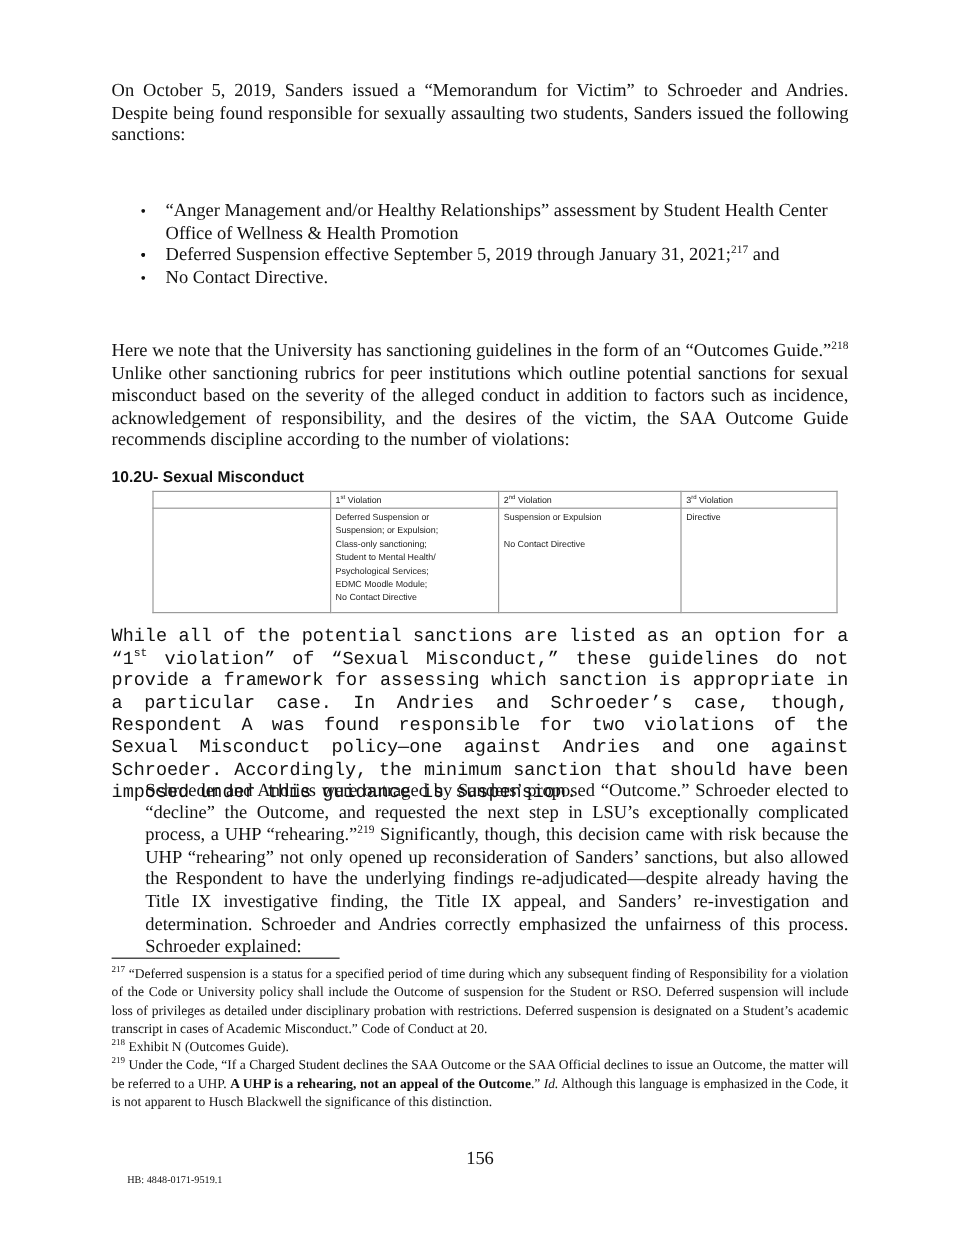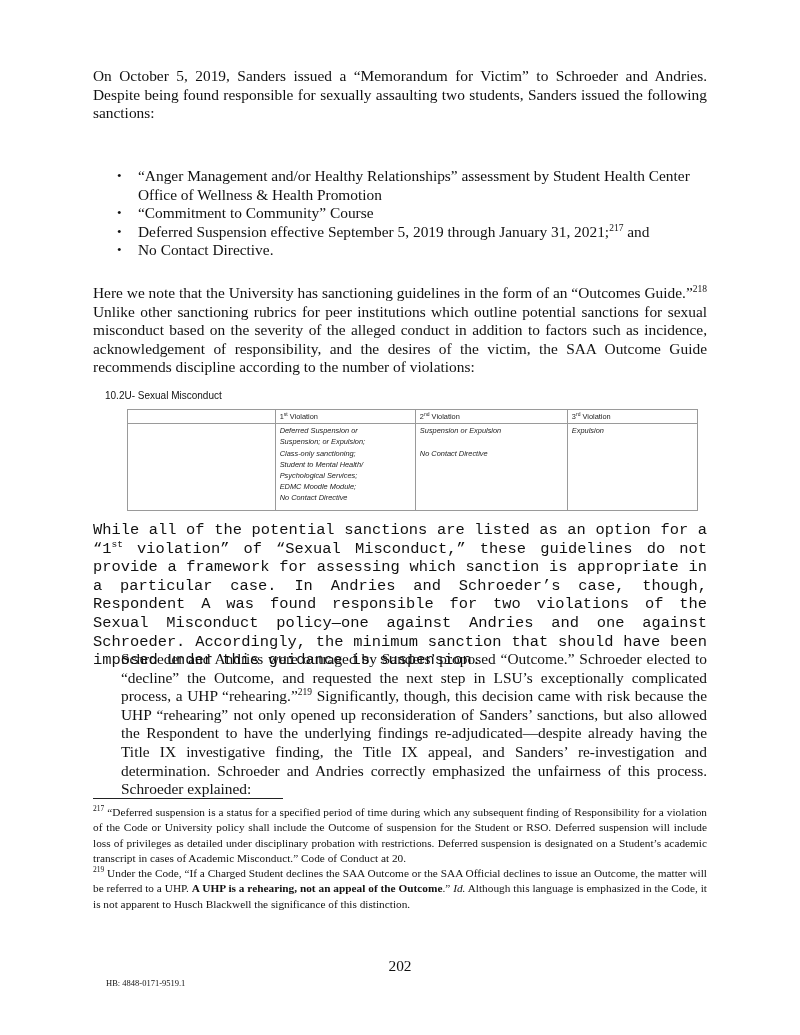--- a/index.html
+++ b/index.html
@@ -6,26 +6,26 @@
   body { width: 800px; height: 1035px; position: relative; overflow: hidden;
          font-family: "Liberation Serif", serif; color: #111; }
   .page { position: absolute; left: 93px; top: 0; width: 614px; }
   p.para { margin: 0; font-size: 15.4px; line-height: 18.6px; text-align: justify; }
   sup { font-size: 9.5px; line-height: 0; vertical-align: super; }
   #p1 { position: absolute; top: 67px; }
   ul.sanctions { position: absolute; top: 167px; left: 0; margin: 0; padding: 0 0 0 45px; list-style: none; width: 569px; }
   ul.sanctions li { position: relative; font-size: 15.4px; line-height: 18.6px; }
   ul.sanctions li .bullet { position: absolute; left: -21px; top: 0; font-size: 13px; }
   #p2 { position: absolute; top: 284px; }
-  .tbl-title { position: absolute; top: 390px; left: 12px; font-family: "Liberation Sans", sans-serif; font-size: 10px; font-weight: normal; }
+  .tbl-title { position: absolute; top: 390px; left: 0; font-family: "Liberation Sans", sans-serif; font-size: 13px; font-weight: bold; }
   table.outcomes { position: absolute; top: 409px; left: 34px; width: 571px; border-collapse: collapse;
                    font-family: "Liberation Sans", sans-serif; font-size: 7.4px; color: #222; }
   table.outcomes td { border: 1px solid #9a9a9a; vertical-align: top; padding: 1px 4px; line-height: 11.2px; }
   table.outcomes tr.hdr td { height: 11px; }
-  table.outcomes tr.body td { height: 84px; font-style: italic; }
+  table.outcomes tr.body td { height: 84px; }
   table.outcomes .c0 { width: 140px; } table.outcomes .c1 { width: 132px; }
   table.outcomes .c2 { width: 144px; } table.outcomes .c3 { width: 122px; }
   table.outcomes sup { font-size: 5px; }
   .cell-line { display: block; }
   .cell-gap { display: block; height: 11.2px; }
   #p3 { position: absolute; top: 521px; font-family: Liberation Mono, monospace; }
   #p4 { position: absolute; top: 650px; margin-left: 28px; }
   .fn-rule { position: absolute; top: 798px; left: 0; width: 190px; border-top: 1px solid #222; }
   .footnotes { position: absolute; top: 805px; left: 0; width: 614px; font-size: 11.3px; line-height: 15.3px; text-align: justify; }
   .footnotes p { margin: 0; }
@@ -40,21 +40,20 @@
 
   <p class="para" id="p1">On October 5, 2019, Sanders issued a “Memorandum for Victim” to Schroeder and Andries. Despite being found responsible for sexually assaulting two students, Sanders issued the following sanctions:</p>
 
   <ul class="sanctions">
     <li>
       <span class="bullet">•</span>
       <span>“Anger Management and/or Healthy Relationships” assessment by Student Health Center Office of Wellness &amp; Health Promotion</span>
     </li>
     <li>
       <span class="bullet">•</span>
-      <span>“Commitment to Community” Course</span>
     </li>
     <li>
       <span class="bullet">•</span>
       <span>Deferred Suspension effective September 5, 2019 through January 31, 2021;</span><sup>217</sup><span> and</span>
     </li>
     <li>
       <span class="bullet">•</span>
       <span>No Contact Directive.</span>
     </li>
   </ul>
@@ -81,32 +80,33 @@
         <span class="cell-line">Psychological Services;</span>
         <span class="cell-line">EDMC Moodle Module;</span>
         <span class="cell-line">No Contact Directive</span>
       </td>
       <td class="c2">
         <span class="cell-line">Suspension or Expulsion</span>
         <span class="cell-gap"></span>
         <span class="cell-line">No Contact Directive</span>
       </td>
       <td class="c3">
-        <span class="cell-line">Expulsion</span>
+        <span class="cell-line">Directive</span>
       </td>
     </tr>
   </tbody>
     </table>
 
   <p class="para" id="p3"><span>While all of the potential sanctions are listed as an option for a “1</span><sup>st</sup><span> violation” of “Sexual Misconduct,” these guidelines do not provide a framework for assessing which sanction is appropriate in a particular case. In Andries and Schroeder’s case, though, Respondent A was found responsible for two violations of the Sexual Misconduct policy—one against Andries and one against Schroeder. Accordingly, the minimum sanction that should have been imposed under this guidance is suspension.</span></p>
 
   <p class="para" id="p4"><span>Schroeder and Andries were outraged by Sanders’ proposed “Outcome.” Schroeder elected to “decline” the Outcome, and requested the next step in LSU’s exceptionally complicated process, a UHP “rehearing.”</span><sup>219</sup><span> Significantly, though, this decision came with risk because the UHP “rehearing” not only opened up reconsideration of Sanders’ sanctions, but also allowed the Respondent to have the underlying findings re-adjudicated—despite already having the Title IX investigative finding, the Title IX appeal, and Sanders’ re-investigation and determination. Schroeder and Andries correctly emphasized the unfairness of this process. Schroeder explained:</span></p>
 
   <div class="fn-rule"></div>
 
   <div class="footnotes">
     <p><sup>217</sup><span> “Deferred suspension is a status for a specified period of time during which any subsequent finding of Responsibility for a violation of the Code or University policy shall include the Outcome of suspension for the Student or RSO. Deferred suspension will include loss of privileges as detailed under disciplinary probation with restrictions. Deferred suspension is designated on a Student’s academic transcript in cases of Academic Misconduct.” Code of Conduct at 20.</span></p>
+    <p><sup>218</sup><span> Exhibit N (Outcomes Guide).</span></p>
     <p><sup>219</sup><span> Under the Code, “If a Charged Student declines the SAA Outcome or the SAA Official declines to issue an Outcome, the matter will be referred to a UHP. </span><b>A UHP is a rehearing, not an appeal of the Outcome</b><span>.” </span><i>Id.</i><span> Although this language is emphasized in the Code, it is not apparent to Husch Blackwell the significance of this distinction.</span></p>
   </div>
 
-  <div class="pagenum">202</div>
+  <div class="pagenum">156</div>
   <div class="docid">HB: 4848-0171-9519.1</div>
 </div>
 
 </body></html>

